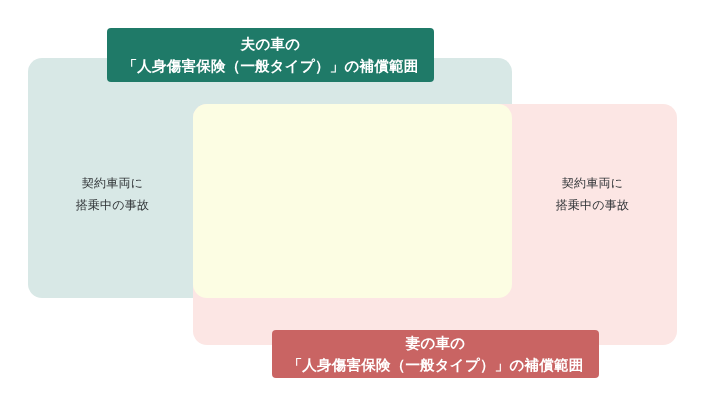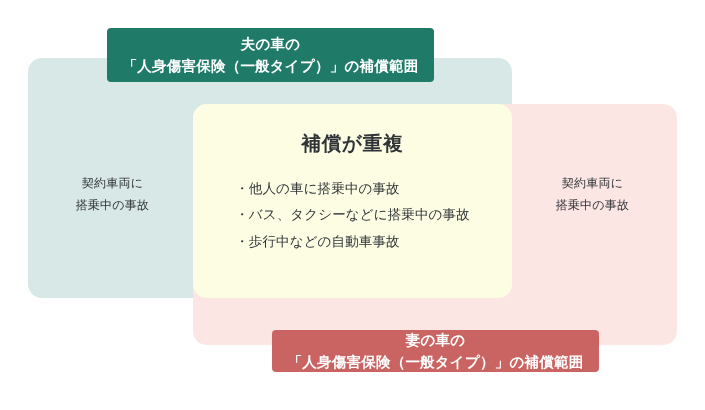--- a/index.html
+++ b/index.html
@@ -131,21 +131,21 @@
     left: 107px;
     top: 28px;
     width: 327px;
     height: 54px;
     background: #1f7a68;
   }
   #label-wife {
     left: 272px;
     top: 330px;
     width: 327px;
-    height: 42px;
+    height: 48px;
     background: #c96463;
   }
   .float-label .line { display: block; }
 </style>
 </head>
 <body>
 
 <div id="diagram-root">
 
   <div class="panel" id="panel-husband"></div>
@@ -155,28 +155,20 @@
   <div class="side-caption" id="caption-left">
     <span class="line">契約車両に</span>
     <span class="line">搭乗中の事故</span>
   </div>
 
   <div class="side-caption" id="caption-right">
     <span class="line">契約車両に</span>
     <span class="line">搭乗中の事故</span>
   </div>
 
-  <div id="overlap-content">
-    <div id="overlap-title">補償が重複</div>
-    <ul id="overlap-list">
-      <li>・他人の車に搭乗中の事故</li>
-      <li>・バス、タクシーなどに搭乗中の事故</li>
-      <li>・歩行中などの自動車事故</li>
-    </ul>
-  </div>
 
   <div class="float-label" id="label-husband">
     <span class="line">夫の車の</span>
     <span class="line">「人身傷害保険（一般タイプ）」の補償範囲</span>
   </div>
 
   <div class="float-label" id="label-wife">
     <span class="line">妻の車の</span>
     <span class="line">「人身傷害保険（一般タイプ）」の補償範囲</span>
   </div>

